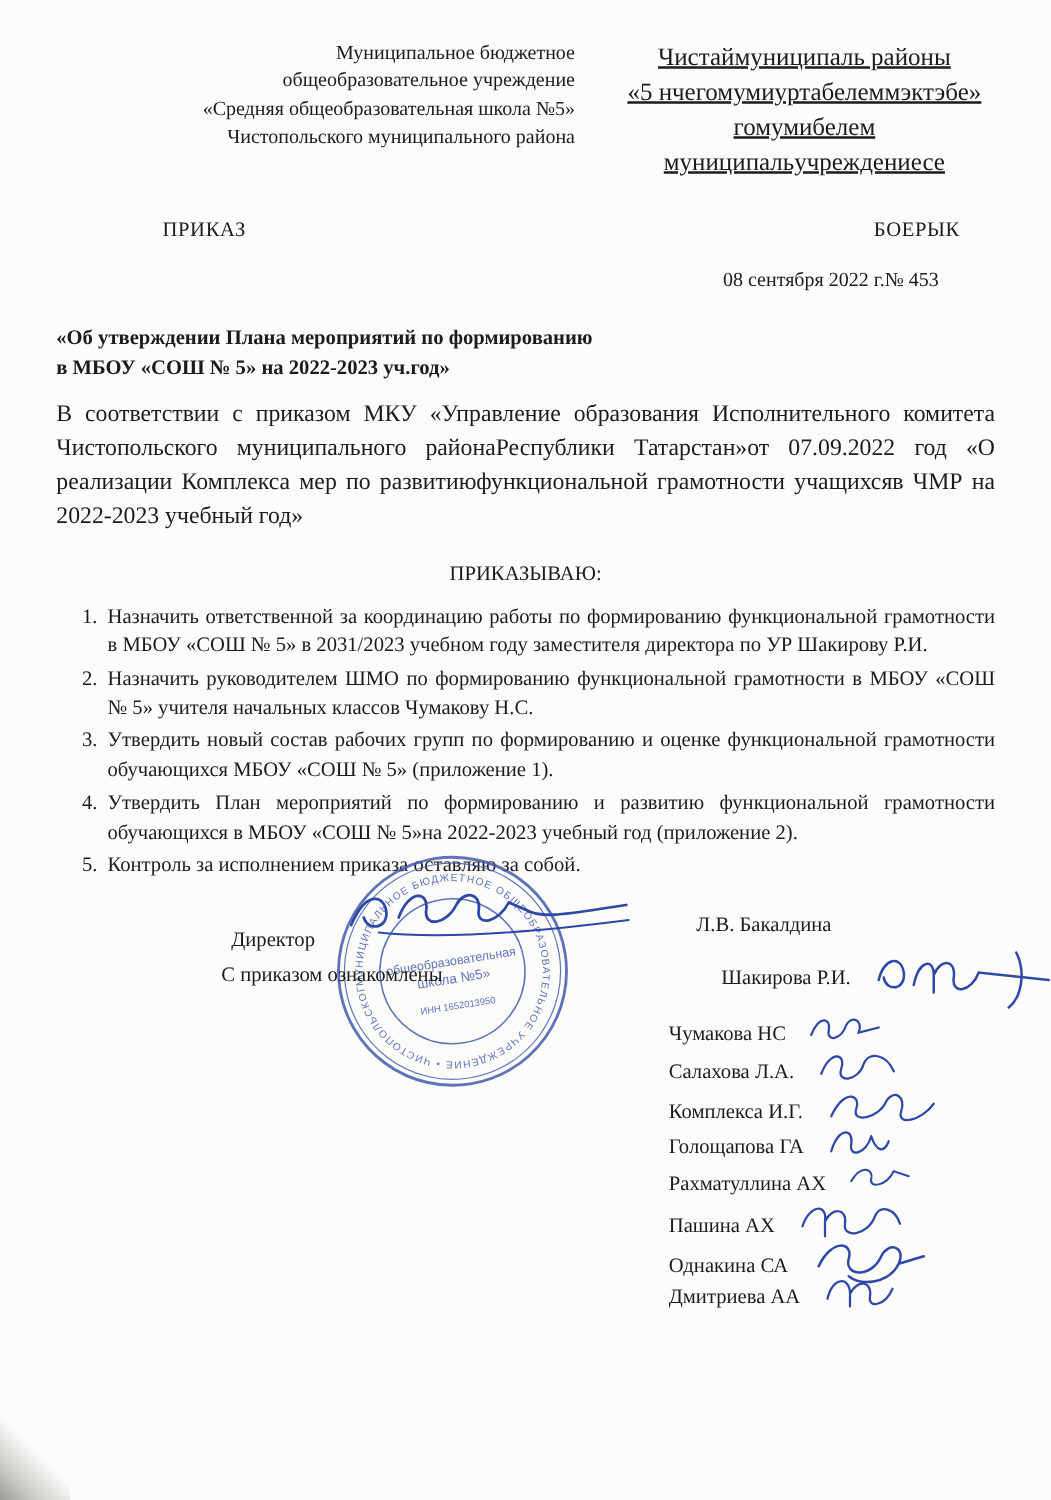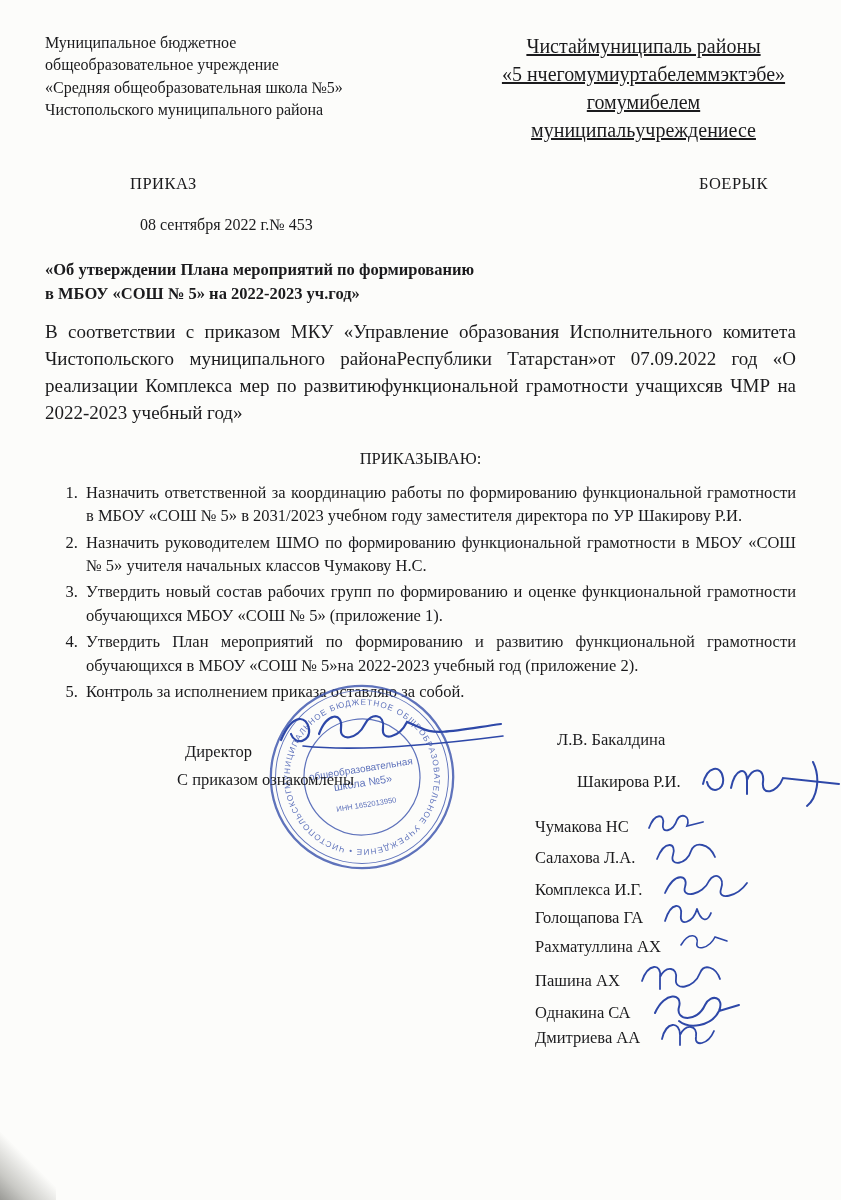--- a/index.html
+++ b/index.html
@@ -5,28 +5,28 @@
   * { margin:0; padding:0; box-sizing:border-box; }
   html,body { background:#e9e9e7; }
   .page {
     position:relative; width:841px; height:1200px; margin:0 auto;
     background:#fcfcfa; overflow:hidden;
     font-family:"Liberation Serif","DejaVu Serif",serif; color:#1b1b1d;
   }
   .content { position:relative; padding:32px 45px 0 45px; }
 
   .hdr { display:flex; justify-content:space-between; }
-  .hdr-left  { width:415px; text-align:left; font-size:16px; line-height:1.4; }
+  .hdr-left  { width:415px; text-align:right; font-size:16px; line-height:1.4; }
   .hdr-right { width:305px; text-align:center; font-size:20px; line-height:1.4;text-decoration:underline; }
 
   .labels { display:flex; justify-content:space-between; margin-top:30px; font-size:16.5px;gap:44px; }
   .label-ru { margin-left:85px; letter-spacing:0.5px; }
   .label-tt { margin-right:28px; letter-spacing:0.5px; }
 
-  .daterow { display:flex; justify-content:flex-start; margin-top:22px; font-size:16px; }
+  .daterow { display:flex; justify-content:flex-end; margin-top:22px; font-size:16px; }
   .date { margin-left:95px; }
   .num  { margin-right:45px; }
 
   .subject { margin-top:24px; font-weight:bold; font-size:16.5px; line-height:1.45; }
   .preamble { margin-top:13px; font-size:19px; line-height:1.42; text-align:justify; }
   .resolution { text-align:center; font-size:16.5px; margin-top:22px; }
 
   ol.items { margin-top:12px; padding-left:37px; font-size:16.5px; line-height:1.42; }
   ol.items li { text-align:justify; padding-left:4px; margin-bottom:3px; }
 

